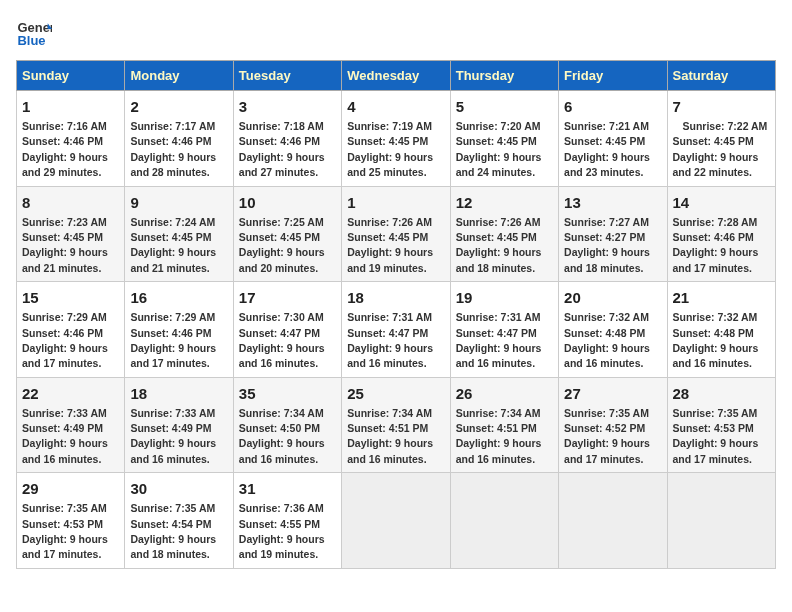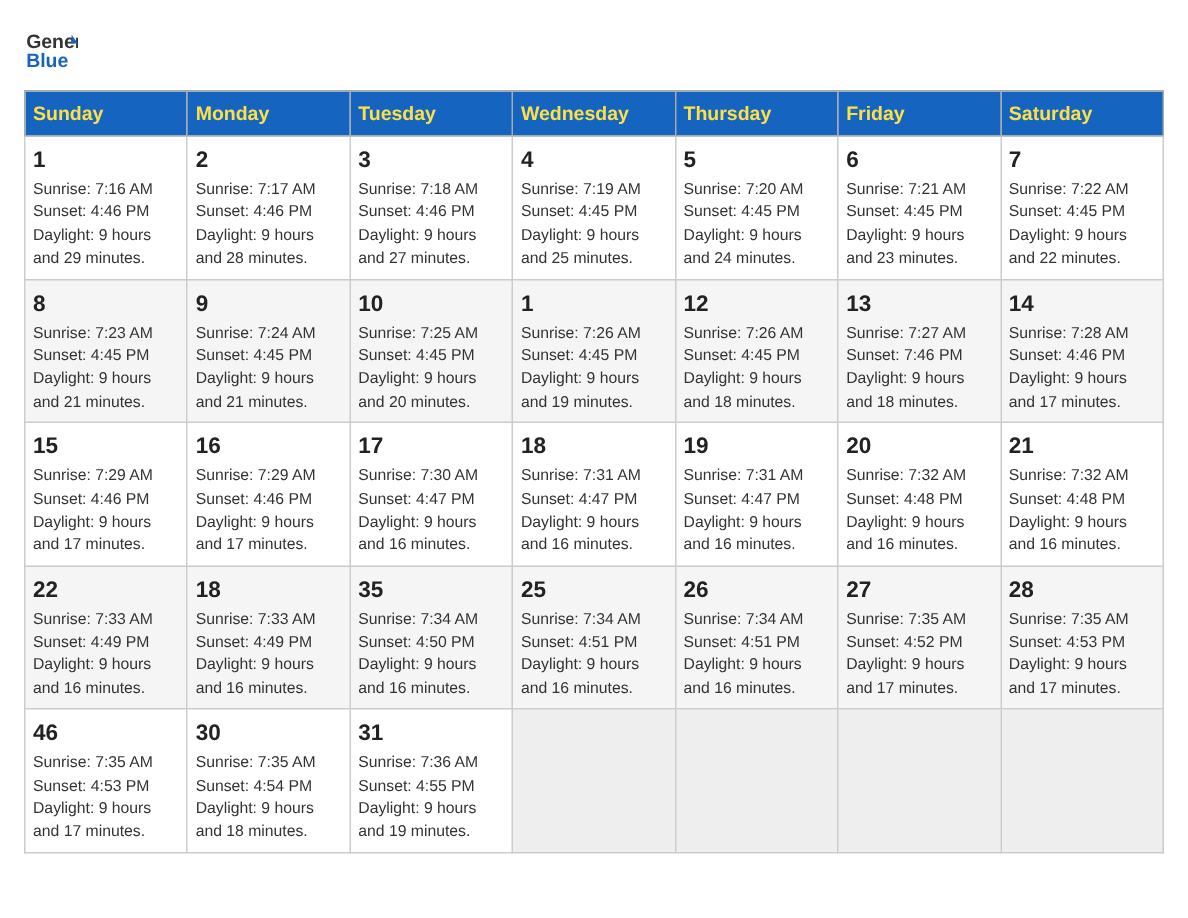--- a/index.html
+++ b/index.html
@@ -37,21 +37,21 @@
       font-size: 15px;
       color: #555;
     }
     table {
       width: 100%;
       border-collapse: collapse;
       font-size: 11px;
     }
     thead tr th {
       background-color: #1565c0;
-      color: #fde047;
+      color: #fef9c3;
       padding: 7px 5px;
       text-align: left;
       font-size: 13px;
       font-weight: bold;
       border: 1px solid #aaa;
       margin-left: 29px;
     }
     tbody tr td {
       vertical-align: top;
       padding: 5px 5px;
@@ -66,20 +66,21 @@
     }
     .day-num {
       font-size: 15px;
       font-weight: bold;
       display: block;
       margin-bottom: 2px;
     }
     .day-info {
       font-size: 10.5px;
       color: #333;
+      font-weight: bold;
     }
     td.empty {
       background: #eee !important;
     }
   </style>
 </head>
 <body>
 
 <div class="header-section">
   <div class="logo">
@@ -120,42 +121,42 @@
 Daylight: 9 hours and 27 minutes.</span></td>
         <td><span class="day-num">4</span><span class="day-info" style="white-space: pre-line;">Sunrise: 7:19 AM
 Sunset: 4:45 PM
 Daylight: 9 hours and 25 minutes.</span></td>
         <td><span class="day-num">5</span><span class="day-info" style="white-space: pre-line;">Sunrise: 7:20 AM
 Sunset: 4:45 PM
 Daylight: 9 hours and 24 minutes.</span></td>
         <td><span class="day-num">6</span><span class="day-info" style="white-space: pre-line;">Sunrise: 7:21 AM
 Sunset: 4:45 PM
 Daylight: 9 hours and 23 minutes.</span></td>
-        <td><span class="day-num">7</span><span class="day-info" style="white-space: pre-line;">Sunrise: 7:22 AM
+        <td><span class="day-num">7</span><span class="day-info" style="white-space: pre-line; margin-left: 10px;">Sunrise: 7:22 AM
 Sunset: 4:45 PM
 Daylight: 9 hours and 22 minutes.</span></td>
       </tr>
       <tr>
         <td><span class="day-num">8</span><span class="day-info" style="white-space: pre-line; margin-top: 19px;">Sunrise: 7:23 AM
 Sunset: 4:45 PM
 Daylight: 9 hours and 21 minutes.</span></td>
         <td><span class="day-num">9</span><span class="day-info" style="white-space: pre-line;">Sunrise: 7:24 AM
 Sunset: 4:45 PM
 Daylight: 9 hours and 21 minutes.</span></td>
         <td><span class="day-num">10</span><span class="day-info" style="white-space: pre-line;">Sunrise: 7:25 AM
 Sunset: 4:45 PM
 Daylight: 9 hours and 20 minutes.</span></td>
         <td><span class="day-num">1</span><span class="day-info" style="white-space: pre-line;">Sunrise: 7:26 AM
 Sunset: 4:45 PM
 Daylight: 9 hours and 19 minutes.</span></td>
         <td><span class="day-num">12</span><span class="day-info" style="white-space: pre-line;">Sunrise: 7:26 AM
 Sunset: 4:45 PM
 Daylight: 9 hours and 18 minutes.</span></td>
         <td><span class="day-num">13</span><span class="day-info" style="white-space: pre-line;">Sunrise: 7:27 AM
-Sunset: 7:46 PM
+Sunset: 4:27 PM
 Daylight: 9 hours and 18 minutes.</span></td>
         <td><span class="day-num">14</span><span class="day-info" style="white-space: pre-line; margin-top: 27px;">Sunrise: 7:28 AM
 Sunset: 4:46 PM
 Daylight: 9 hours and 17 minutes.</span></td>
       </tr>
       <tr>
         <td><span class="day-num">15</span><span class="day-info" style="white-space: pre-line;">Sunrise: 7:29 AM
 Sunset: 4:46 PM
 Daylight: 9 hours and 17 minutes.</span></td>
         <td><span class="day-num">16</span><span class="day-info" style="white-space: pre-line;">Sunrise: 7:29 AM
@@ -194,21 +195,21 @@
 Sunset: 4:51 PM
 Daylight: 9 hours and 16 minutes.</span></td>
         <td><span class="day-num">27</span><span class="day-info" style="white-space: pre-line;">Sunrise: 7:35 AM
 Sunset: 4:52 PM
 Daylight: 9 hours and 17 minutes.</span></td>
         <td><span class="day-num">28</span><span class="day-info" style="white-space: pre-line;">Sunrise: 7:35 AM
 Sunset: 4:53 PM
 Daylight: 9 hours and 17 minutes.</span></td>
       </tr>
       <tr>
-        <td><span class="day-num">46</span><span class="day-info" style="white-space: pre-line;">Sunrise: 7:35 AM
+        <td><span class="day-num">29</span><span class="day-info" style="white-space: pre-line;">Sunrise: 7:35 AM
 Sunset: 4:53 PM
 Daylight: 9 hours and 17 minutes.</span></td>
         <td><span class="day-num">30</span><span class="day-info" style="white-space: pre-line;">Sunrise: 7:35 AM
 Sunset: 4:54 PM
 Daylight: 9 hours and 18 minutes.</span></td>
         <td><span class="day-num">31</span><span class="day-info" style="white-space: pre-line;">Sunrise: 7:36 AM
 Sunset: 4:55 PM
 Daylight: 9 hours and 19 minutes.</span></td>
         <td class="empty"></td>
         <td class="empty"></td>

